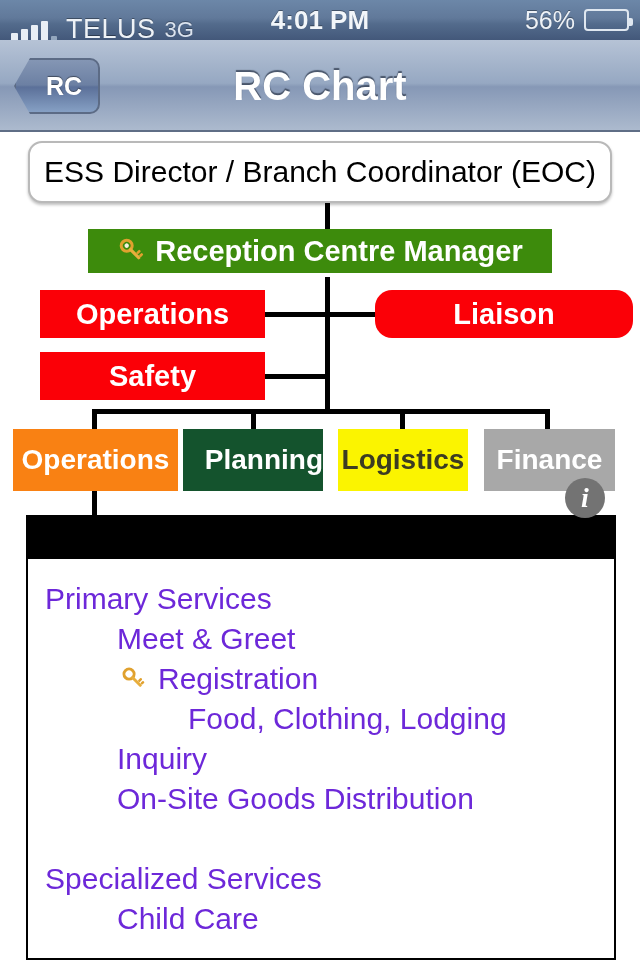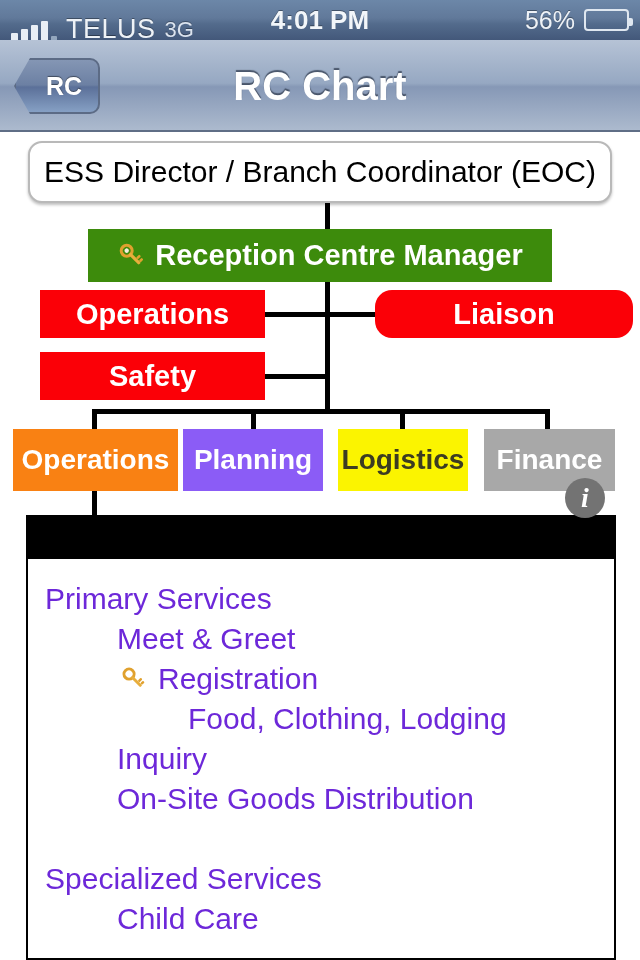--- a/index.html
+++ b/index.html
@@ -67,32 +67,32 @@
   .node{ position:absolute; display:flex; align-items:center; justify-content:center;
          font-weight:bold; z-index:3; }
 
   .topbox{
     left:28px; top:9px; width:584px; height:62px;
     background:#ffffff; border:2px solid #b9b9b9; border-radius:14px;
     color:#000; font-size:30px; font-weight:normal;
     box-shadow:0 2px 3px rgba(0,0,0,.25);
   }
   .mgrbox{
-    left:88px; top:97px; width:464px; height:53px;
+    left:88px; top:97px; width:464px; height:44px;
     background:#3d8b0c; color:#fff; font-size:29px;
     gap:8px;
   }
   .redbox{ background:#fb0007; color:#fff; font-size:29px; }
   .info-red{ left:40px; top:158px; width:225px; height:48px; }
   .safety-red{ left:40px; top:220px; width:225px; height:48px; }
   .liaison-red{ left:375px; top:158px; width:258px; height:48px;border-radius:17px; }
 
   .secbox{ top:297px; height:62px; font-size:28px; color:#fff; }
   .ops{ left:13px; width:165px; background:#f98113; }
-  .plan{ left:183px; width:140px; background:#8b5cf6; }
+  .plan{ left:183px; width:140px; background:#14532d;justify-content:flex-end; }
   .logi{ left:338px; width:130px; background:#fbf400; color:#3c3c22; }
   .fin{ left:484px; width:131px; background:#a8a8a8; }
 
   
   .ln{ position:absolute; background:#000; z-index:1; }
 
   
   .keyicon{ display:inline-block; line-height:0; }
 
   

